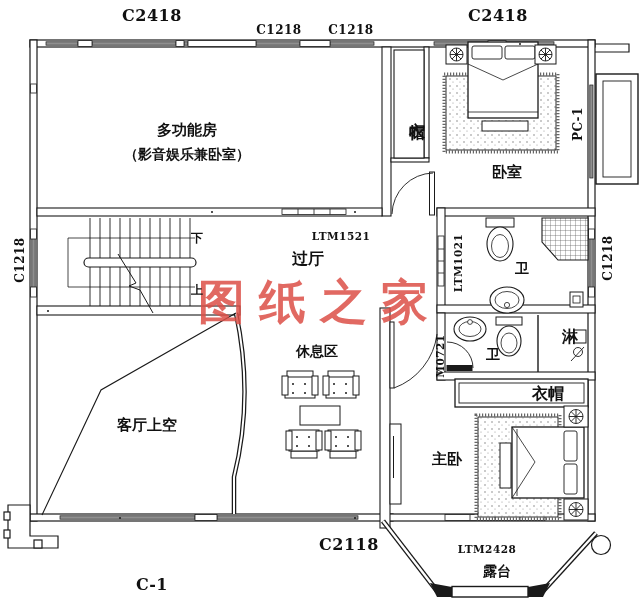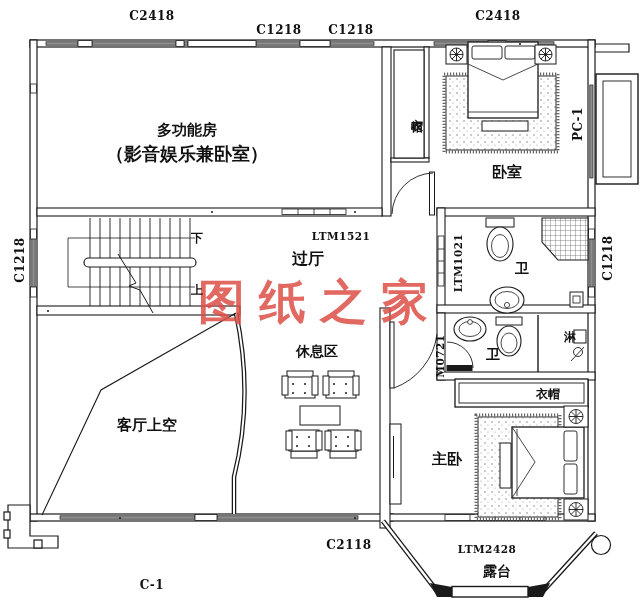--- a/index.html
+++ b/index.html
@@ -5,21 +5,21 @@
   html,body{margin:0;padding:0;background:#fff;}
   .plan{position:relative;width:640px;height:608px;background:#fff;overflow:hidden;
         font-family:"DejaVu Sans",sans-serif;}
   .plan svg{position:absolute;left:0;top:0;}
   .lbl{position:absolute;transform:translate(-50%,-50%);color:#111;font-weight:bold;
        font-size:12px;white-space:nowrap;line-height:1;}
   .code{font-family:"DejaVu Serif",serif;letter-spacing:0.5px;}
   .v{transform:translate(-50%,-50%) rotate(-90deg);}
   .cjk-v{writing-mode:vertical-rl;text-orientation:upright;letter-spacing:2px;}
   .big{font-size:15px;text-align:right;}
-  .mid{font-size:12px;padding-left:20px;}
+  .mid{font-size:16px;padding-left:20px;}
   .small{font-size:10.5px;}
   .watermark{position:absolute;transform:translate(-50%,-50%);
        font-family:"DejaVu Serif",serif;font-size:47px;font-weight:bold;
        letter-spacing:14px;color:#dc4f47;opacity:.85;white-space:nowrap;}
 </style>
 </head>
 <body>
 
 <div class="plan">
 
@@ -293,21 +293,21 @@
   <div class="lbl code v" style="left:20px;top:260px;">C1218</div>
   <div class="lbl code v" style="left:608px;top:258px;">C1218</div>
   <div class="lbl code small" style="left:314px;top:236px;margin-left:27px;">LTM1521</div>
   <div class="lbl code small v" style="left:458px;top:263px;">LTM1021</div>
   <div class="lbl code small v" style="left:440px;top:356px;">M0721</div>
   <div class="lbl code mid" style="left:142px;top:545px;margin-top:40px;">C-1</div>
   <div class="lbl code mid" style="left:315px;top:545px;margin-left:24px;">C2118</div>
   <div class="lbl code small" style="left:487px;top:549px;text-align:right;">LTM2428</div>
 
   <div class="lbl big" style="left:187px;top:130px;">多功能房</div>
-  <div class="lbl" style="left:187px;top:154px;font-size:18px;">（影音娱乐兼卧室）</div>
+  <div class="lbl" style="left:187px;top:154px;font-size:14px;">（影音娱乐兼卧室）</div>
   <div class="lbl mid cjk-v" style="left:407px;top:111px;">衣帽</div>
   <div class="lbl big" style="left:507px;top:172px;">卧室</div>
   <div class="lbl" style="left:308px;top:259px;font-size:16px;">过厅</div>
   <div class="lbl" style="left:522px;top:268px;font-size:14px;">卫</div>
   <div class="lbl" style="left:317px;top:351px;font-size:14px;">休息区</div>
   <div class="lbl" style="left:493px;top:354px;font-size:14px;">卫</div>
   <div class="lbl mid" style="left:560px;top:337px;">淋</div>
   <div class="lbl mid" style="left:538px;top:394px;">衣帽</div>
   <div class="lbl big" style="left:147px;top:425px;">客厅上空</div>
   <div class="lbl big" style="left:447px;top:459px;">主卧</div>

